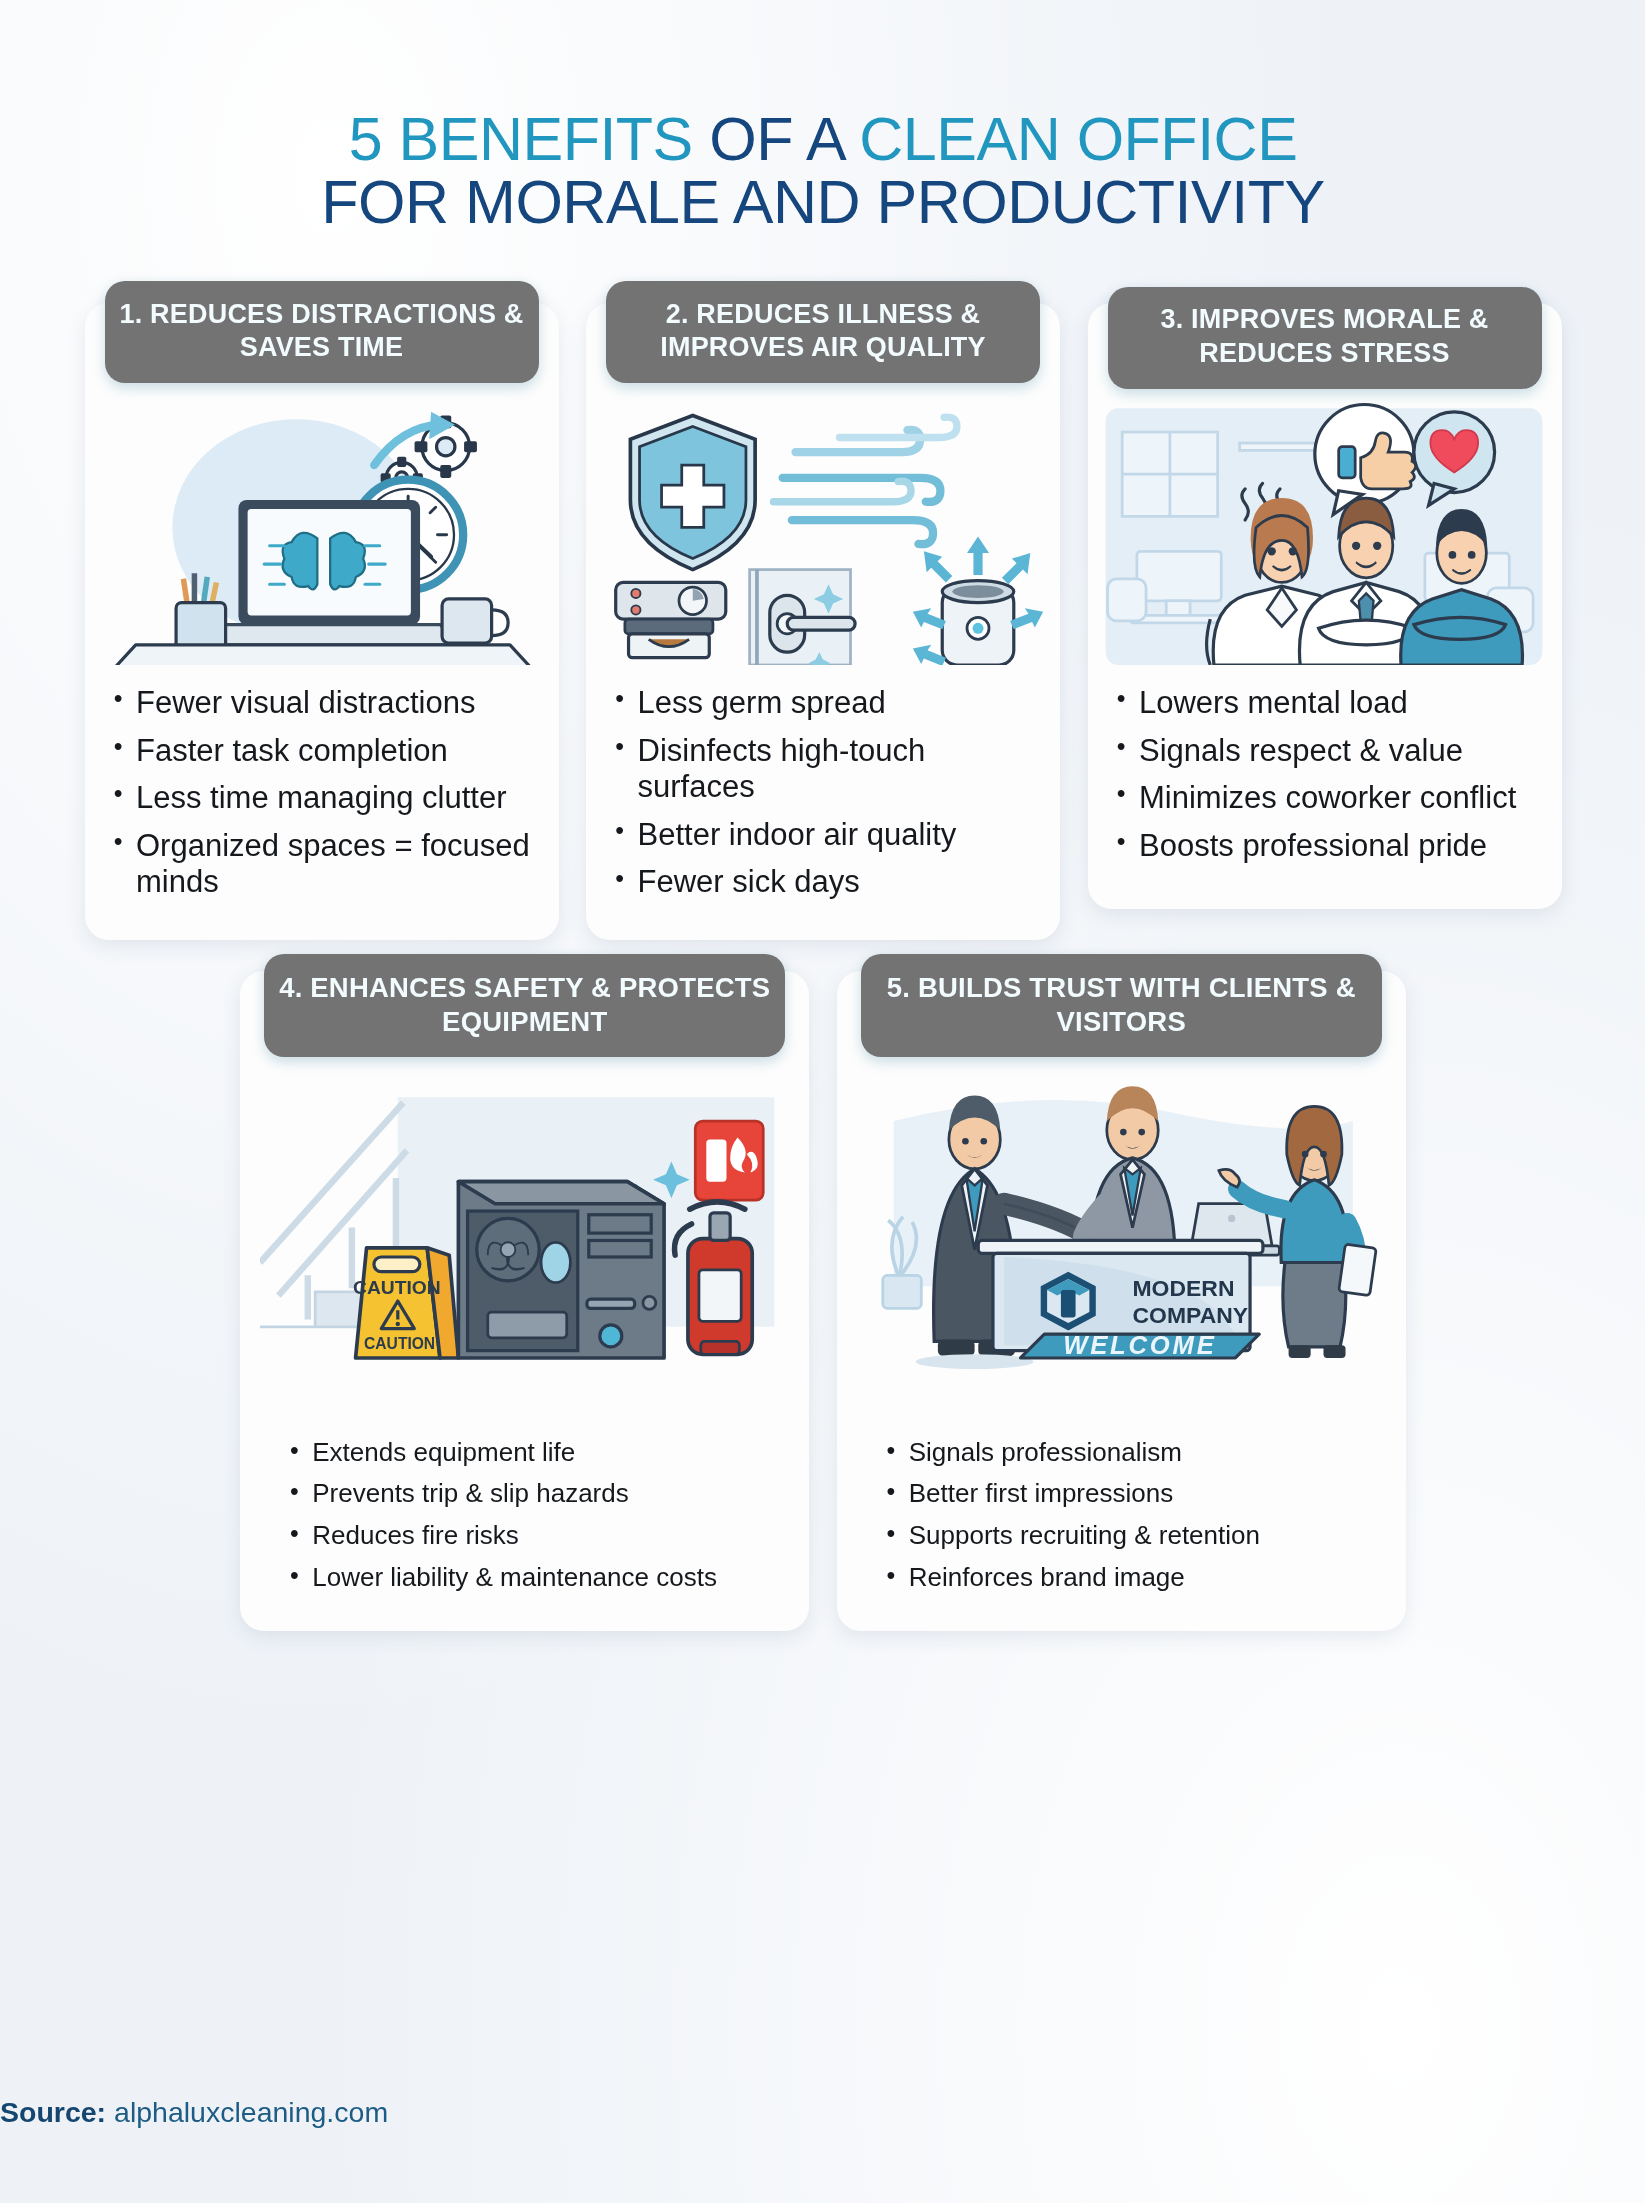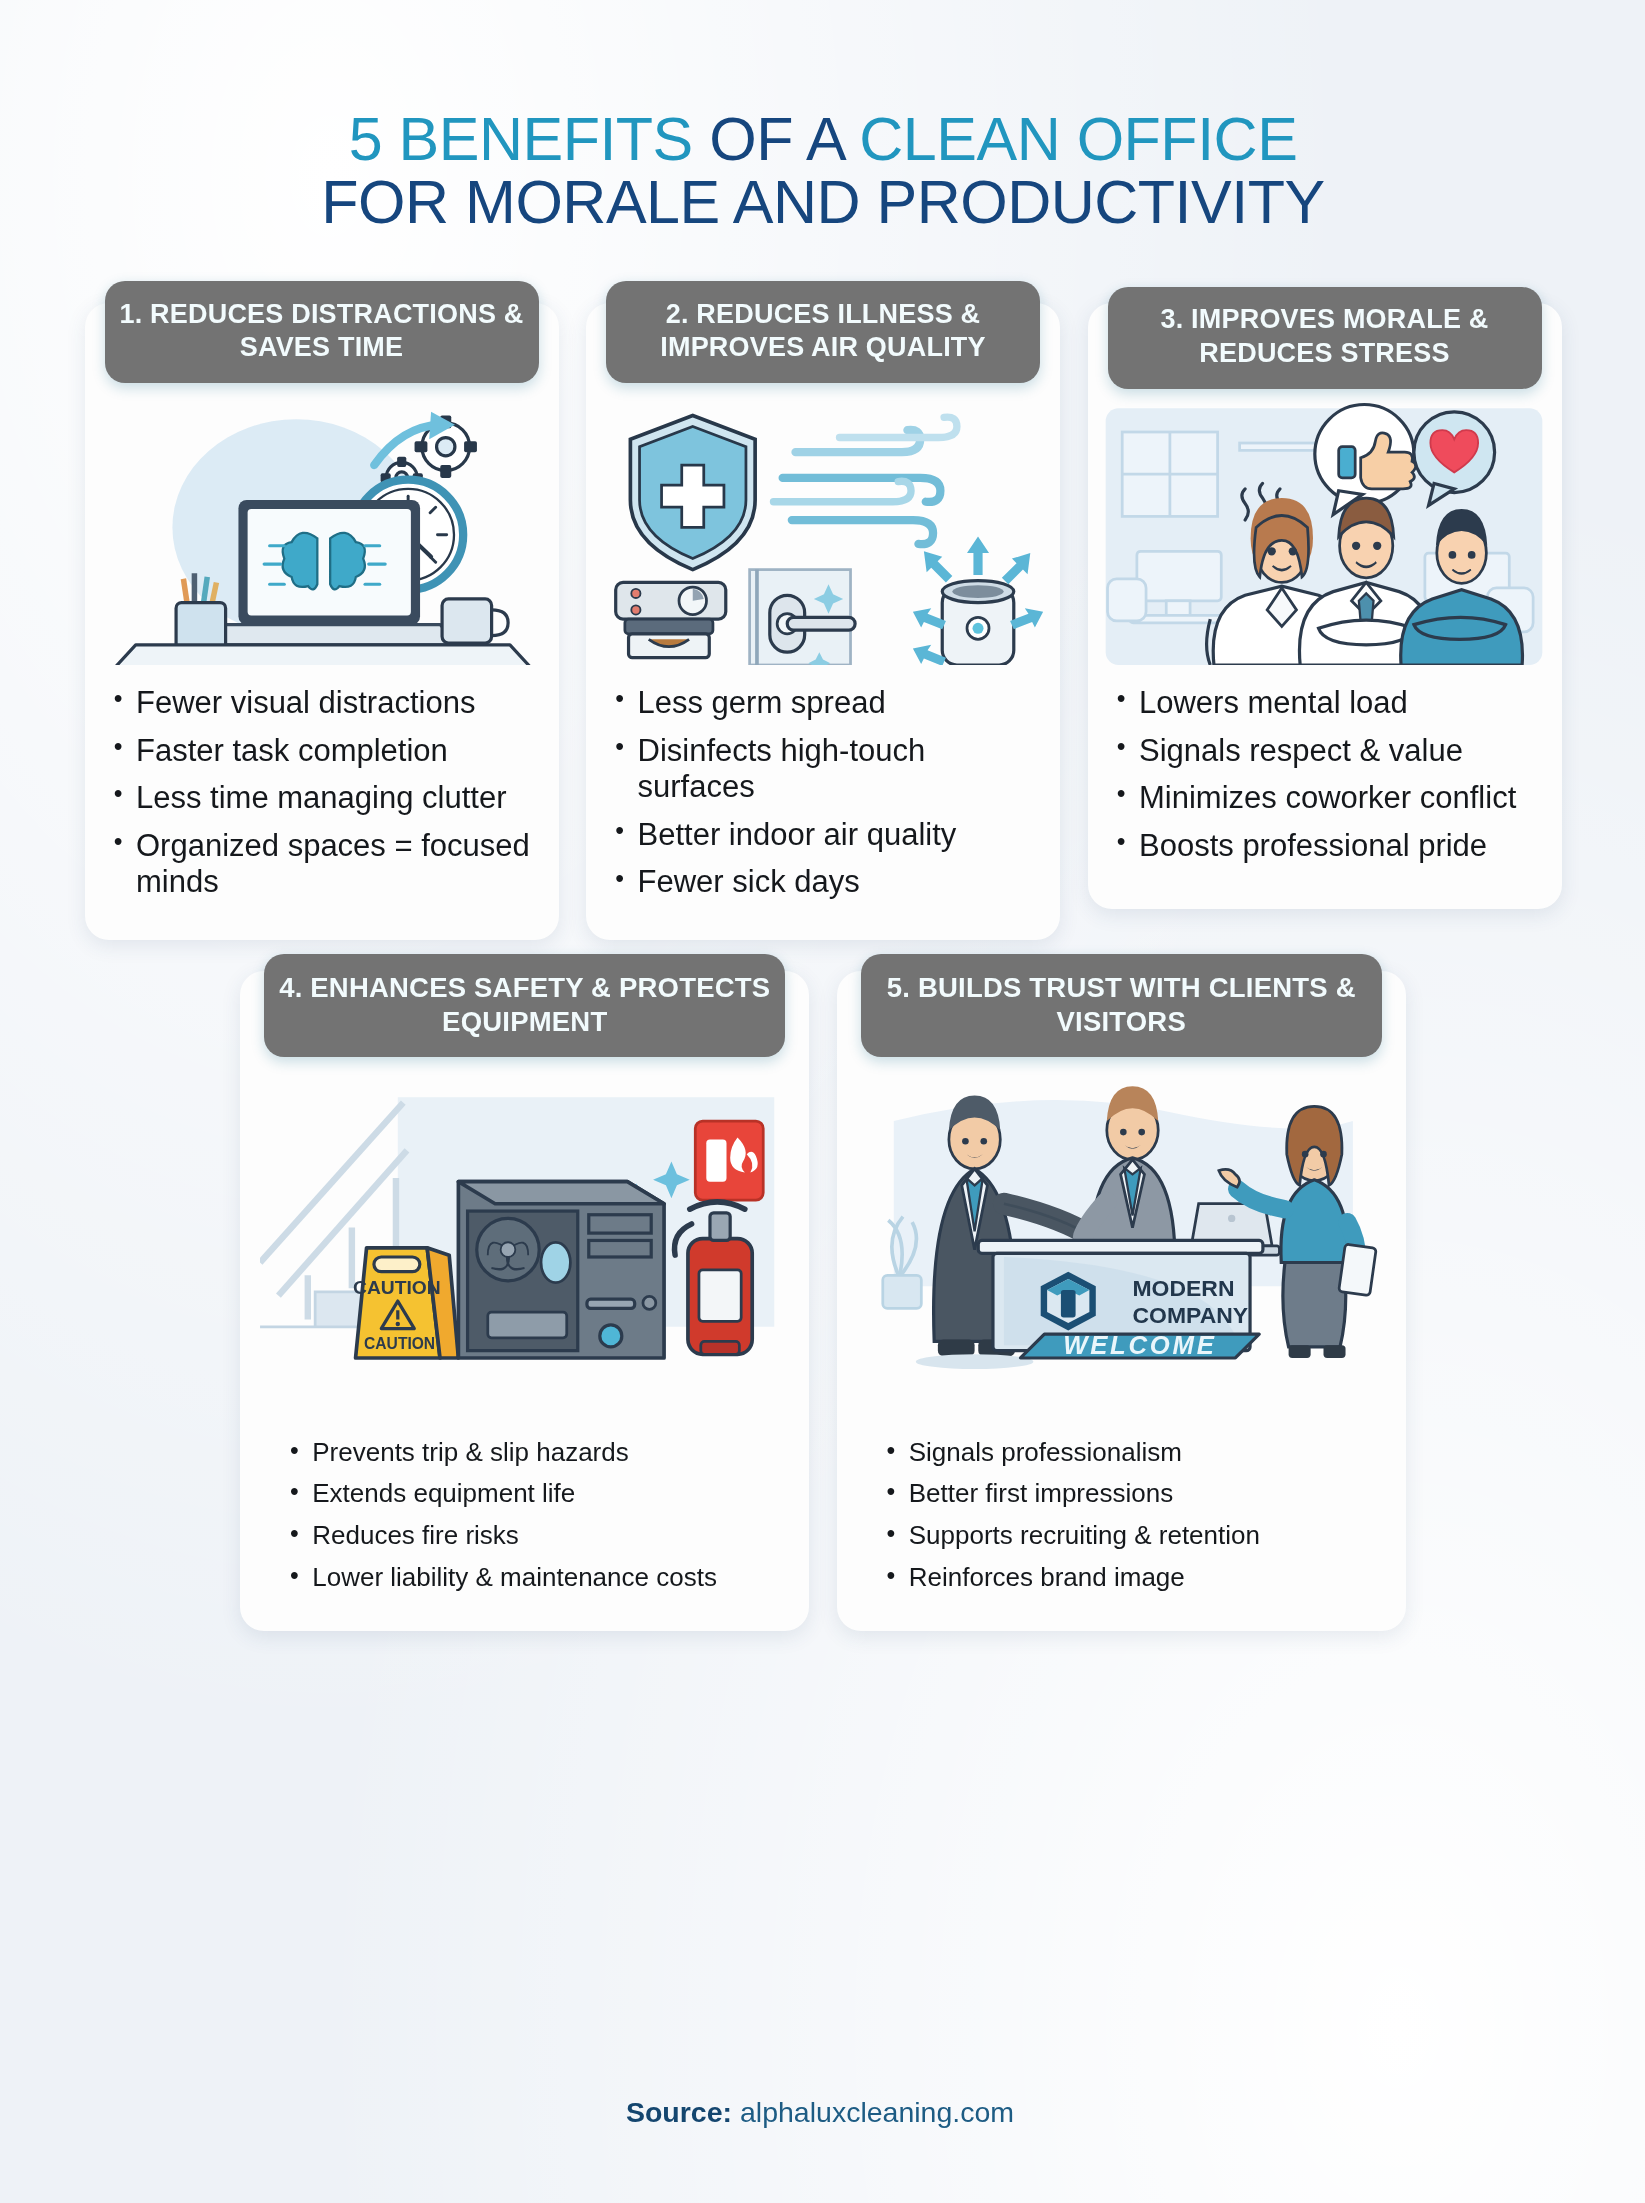--- a/index.html
+++ b/index.html
@@ -84,21 +84,21 @@
     margin-bottom:11px;
     padding-left:24px;
   }
   .card-bot .bullets li{font-size:26px;}
   .bullets li:before{
     content:"•";position:absolute;left:1.8px;top:-0.9px;font-size:25px;color:#15181c;
   }
 
   
   .footer{
-    position:absolute;left:0;right:6px;bottom:75px;text-align:center;
+    position:absolute;left:0;right:6px;bottom:75px;text-align:left;
     font-size:28.5px;color:#1d5c84;
   }
   .footer b{color:#14466f;}
   svg{display:block;overflow:visible;}
 </style>
 </head>
 <body>
 
 <div class="page">
 
@@ -385,22 +385,22 @@
 
           <rect x="466" y="188" width="70" height="126" rx="16" fill="#d03a2c" stroke="#2c3b4d" stroke-width="4"></rect>
           <rect x="478" y="222" width="46" height="56" rx="4" fill="#f3f6f8" stroke="#2c3b4d" stroke-width="3"></rect>
           <rect x="490" y="160" width="22" height="30" rx="4" fill="#9aa7b3" stroke="#2c3b4d" stroke-width="3.5"></rect>
           <path d="M468 156 q30 -16 60 0" fill="none" stroke="#2c3b4d" stroke-width="6" stroke-linecap="round"></path>
           <path d="M470 172 q-22 10 -18 34" fill="none" stroke="#2c3b4d" stroke-width="6" stroke-linecap="round"></path>
           <rect x="480" y="300" width="42" height="14" rx="4" fill="#b7322a" stroke="#2c3b4d" stroke-width="3"></rect>
         </svg>
       </div>
       <ul class="bullets">
+        <li>Extends equipment life</li>
         <li>Prevents trip &amp; slip hazards</li>
-        <li>Extends equipment life</li>
         <li>Reduces fire risks</li>
         <li>Lower liability &amp; maintenance costs</li>
       </ul>
     </div>
 
     <div class="card card-bot">
       <div class="card-head head-2line">5. BUILDS TRUST WITH CLIENTS &amp; VISITORS</div>
       <div class="illus">
         <svg width="529" height="303" viewBox="0 0 576 330">
           <path d="M40 60 q160 -40 300 -10 q140 30 200 10 l0 180 h-500 z" fill="#e9f1f8"></path>

